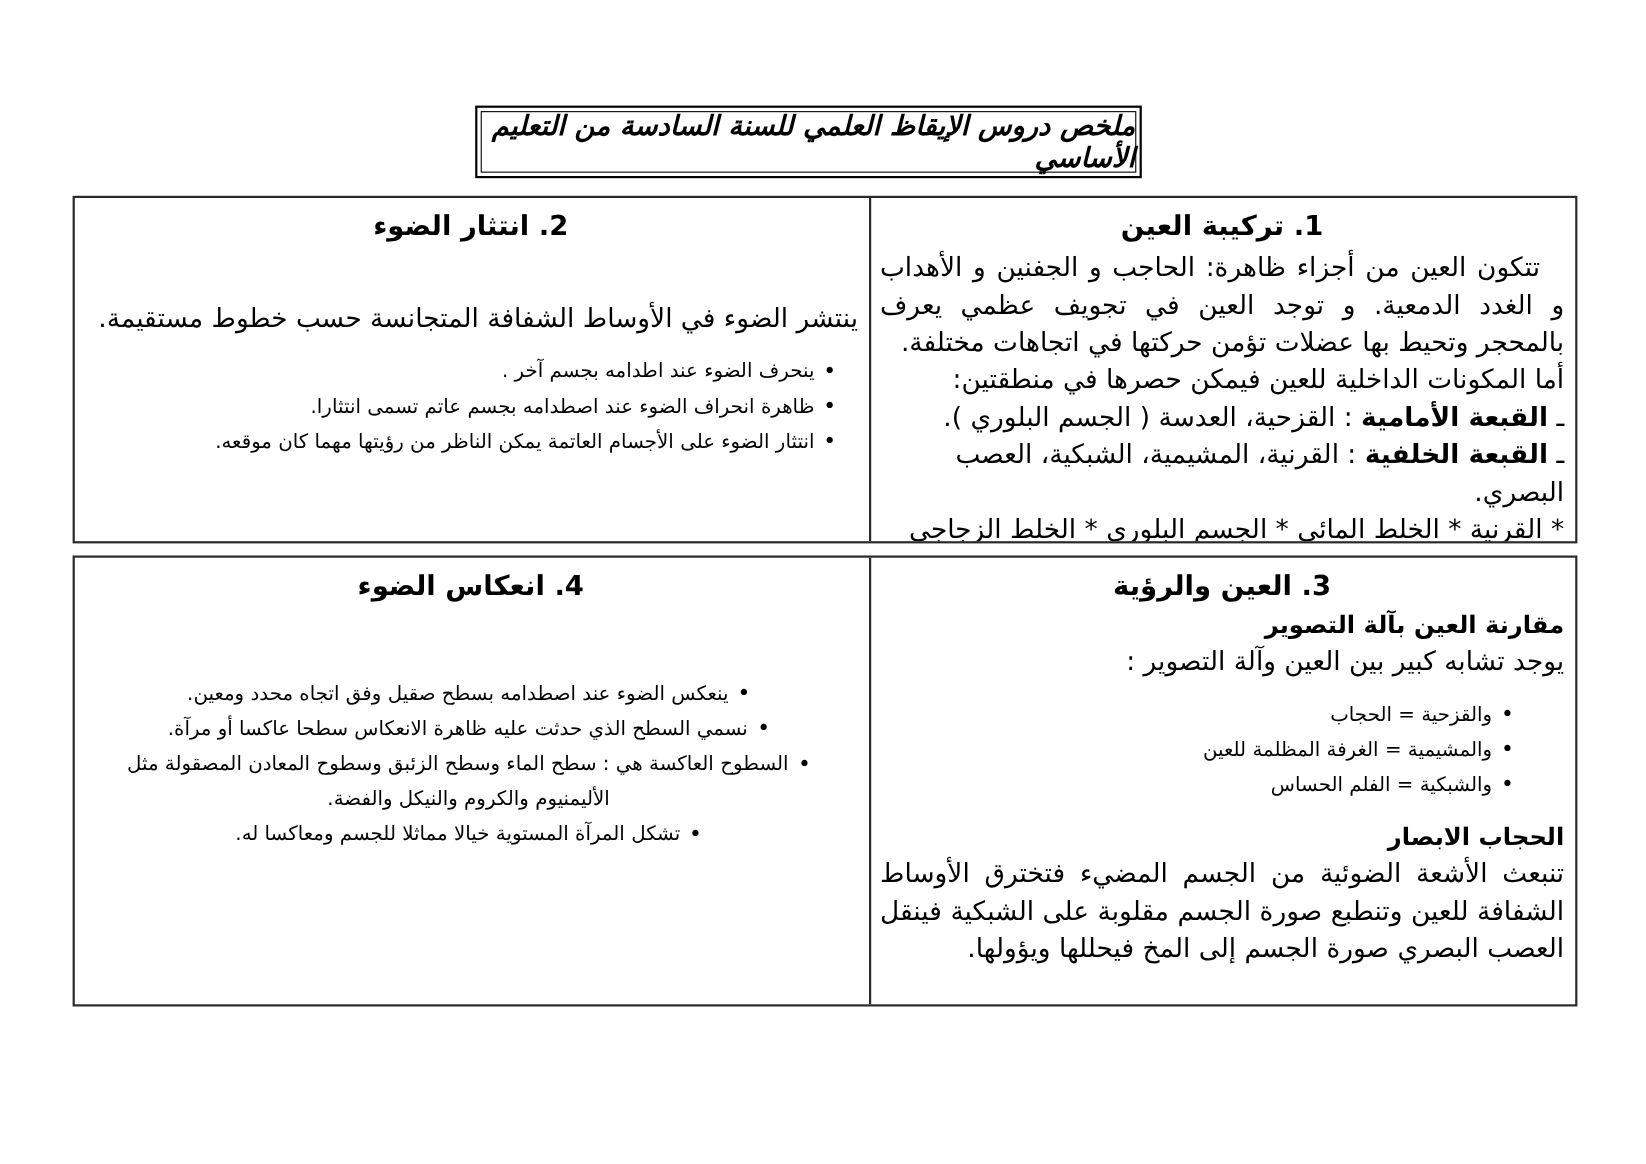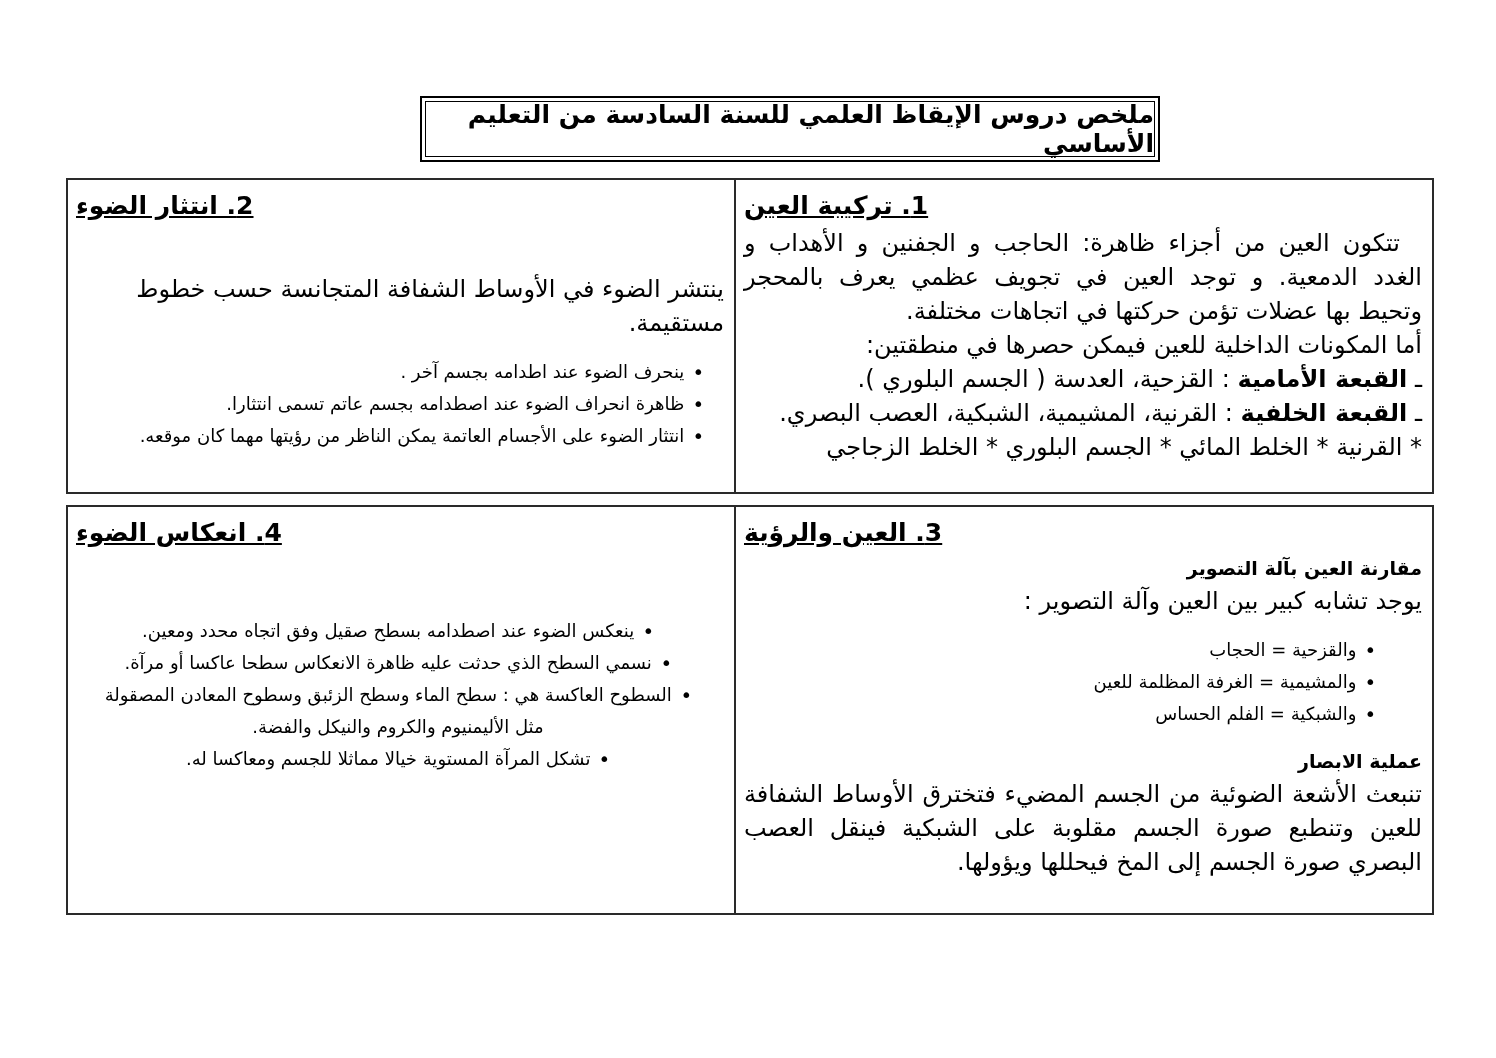--- a/index.html
+++ b/index.html
@@ -5,48 +5,47 @@
   html,body{margin:0;padding:0;}
   body{
     width:1496px;height:1058px;background:#ffffff;position:relative;
     font-family:"DejaVu Sans","Liberation Serif",sans-serif;
     color:#000;overflow:hidden;
   }
   .abs{position:absolute;box-sizing:border-box;}
 
   
   .banner{
-    left:420px;top:96px;width:740px;height:66px;
-    border:2px solid #000;padding:3px;background:#fff;
+    left:432px;top:96px;width:606px;height:66px;
+    border:2px solid #000;padding:3px;background:#fff;font-style:italic;
   }
   .banner-inner{
     box-sizing:border-box;width:100%;height:100%;
     border:1px solid #000;
     display:flex;align-items:center;justify-content:center;
     font-weight:bold;font-size:25px;letter-spacing:0px;
     font-family:"DejaVu Serif","DejaVu Sans",serif;
   }
 
   
   .tbl{border:2px solid #2a2a2a;display:flex;background:#fff;}
   .tbl-top{left:66px;top:178px;width:1368px;height:316px;}
   .tbl-bottom{left:66px;top:505px;width:1368px;height:410px;}
   .cell{box-sizing:border-box;padding:6px 10px 6px 8px;overflow:hidden;}
-  .cell-right{width:698px;border-left:2px solid #2a2a2a;}
+  .cell-right{width:642px;border-left:2px solid #2a2a2a;}
   .cell-left{flex:1;}
 
   .box-heading{
-    text-align:left;font-weight:bold;font-size:25px;line-height:36px;
+    text-align:center;font-weight:bold;font-size:25px;line-height:36px;
     margin:2px 0 2px 0;
-    text-decoration:underline;
   }
   .txt{font-size:24px;line-height:34px;}
   .p-justify{text-align:justify;text-indent:22px;}
   .p-right{text-align:right;}
-  .sub-bold{font-weight:bold;font-size:19px;line-height:31px;text-align:right;}
+  .sub-bold{font-weight:bold;font-size:22px;line-height:31px;text-align:right;}
 
   .list{margin:16px;padding:0;}
   .li{font-size:18px;line-height:32px;text-align:right;}
   .li .blt{display:inline-block;margin-left:9px;transform:scale(1.1);}
   .list-indent{padding-right:4px;}
   .list-indent-lg{padding-right:30px;}
   .li-center{text-align:center;}
   .gap-lg{height:46px;}
   .dash-line b{font-weight:bold;}
 </style>
@@ -84,21 +83,21 @@
 
   <div class="cell cell-right">
     <div class="box-heading">3. العين والرؤية</div>
     <div class="sub-bold">مقارنة العين بآلة التصوير</div>
     <div class="txt p-right">يوجد تشابه كبير بين العين وآلة التصوير :</div>
     <div class="list list-indent-lg">
       <div class="li"><span class="blt">•</span><span>والقزحية = الحجاب</span></div>
       <div class="li"><span class="blt">•</span><span>والمشيمية = الغرفة المظلمة للعين</span></div>
       <div class="li"><span class="blt">•</span><span>والشبكية = الفلم الحساس</span></div>
     </div>
-    <div class="sub-bold">عملية الابصار</div>
+    <div class="sub-bold">الحجاب الابصار</div>
     <div class="txt p-justify" style="text-indent:0;">تنبعث الأشعة الضوئية من الجسم المضيء فتخترق الأوساط الشفافة للعين وتنطبع صورة الجسم مقلوبة على الشبكية فينقل العصب البصري صورة الجسم إلى المخ فيحللها ويؤولها.</div>
   </div>
 
   <div class="cell cell-left">
     <div class="box-heading">4. انعكاس الضوء</div>
     <div class="gap-lg"></div>
     <div class="list list-indent">
       <div class="li li-center"><span class="blt">•</span><span>ينعكس الضوء عند اصطدامه بسطح صقيل وفق اتجاه محدد ومعين.</span></div>
       <div class="li li-center"><span class="blt">•</span><span>نسمي السطح الذي حدثت عليه ظاهرة الانعكاس سطحا عاكسا أو مرآة.</span></div>
       <div class="li li-center"><span class="blt">•</span><span>السطوح العاكسة هي  : سطح الماء وسطح الزئبق وسطوح المعادن المصقولة مثل الأليمنيوم والكروم والنيكل والفضة.</span></div>

